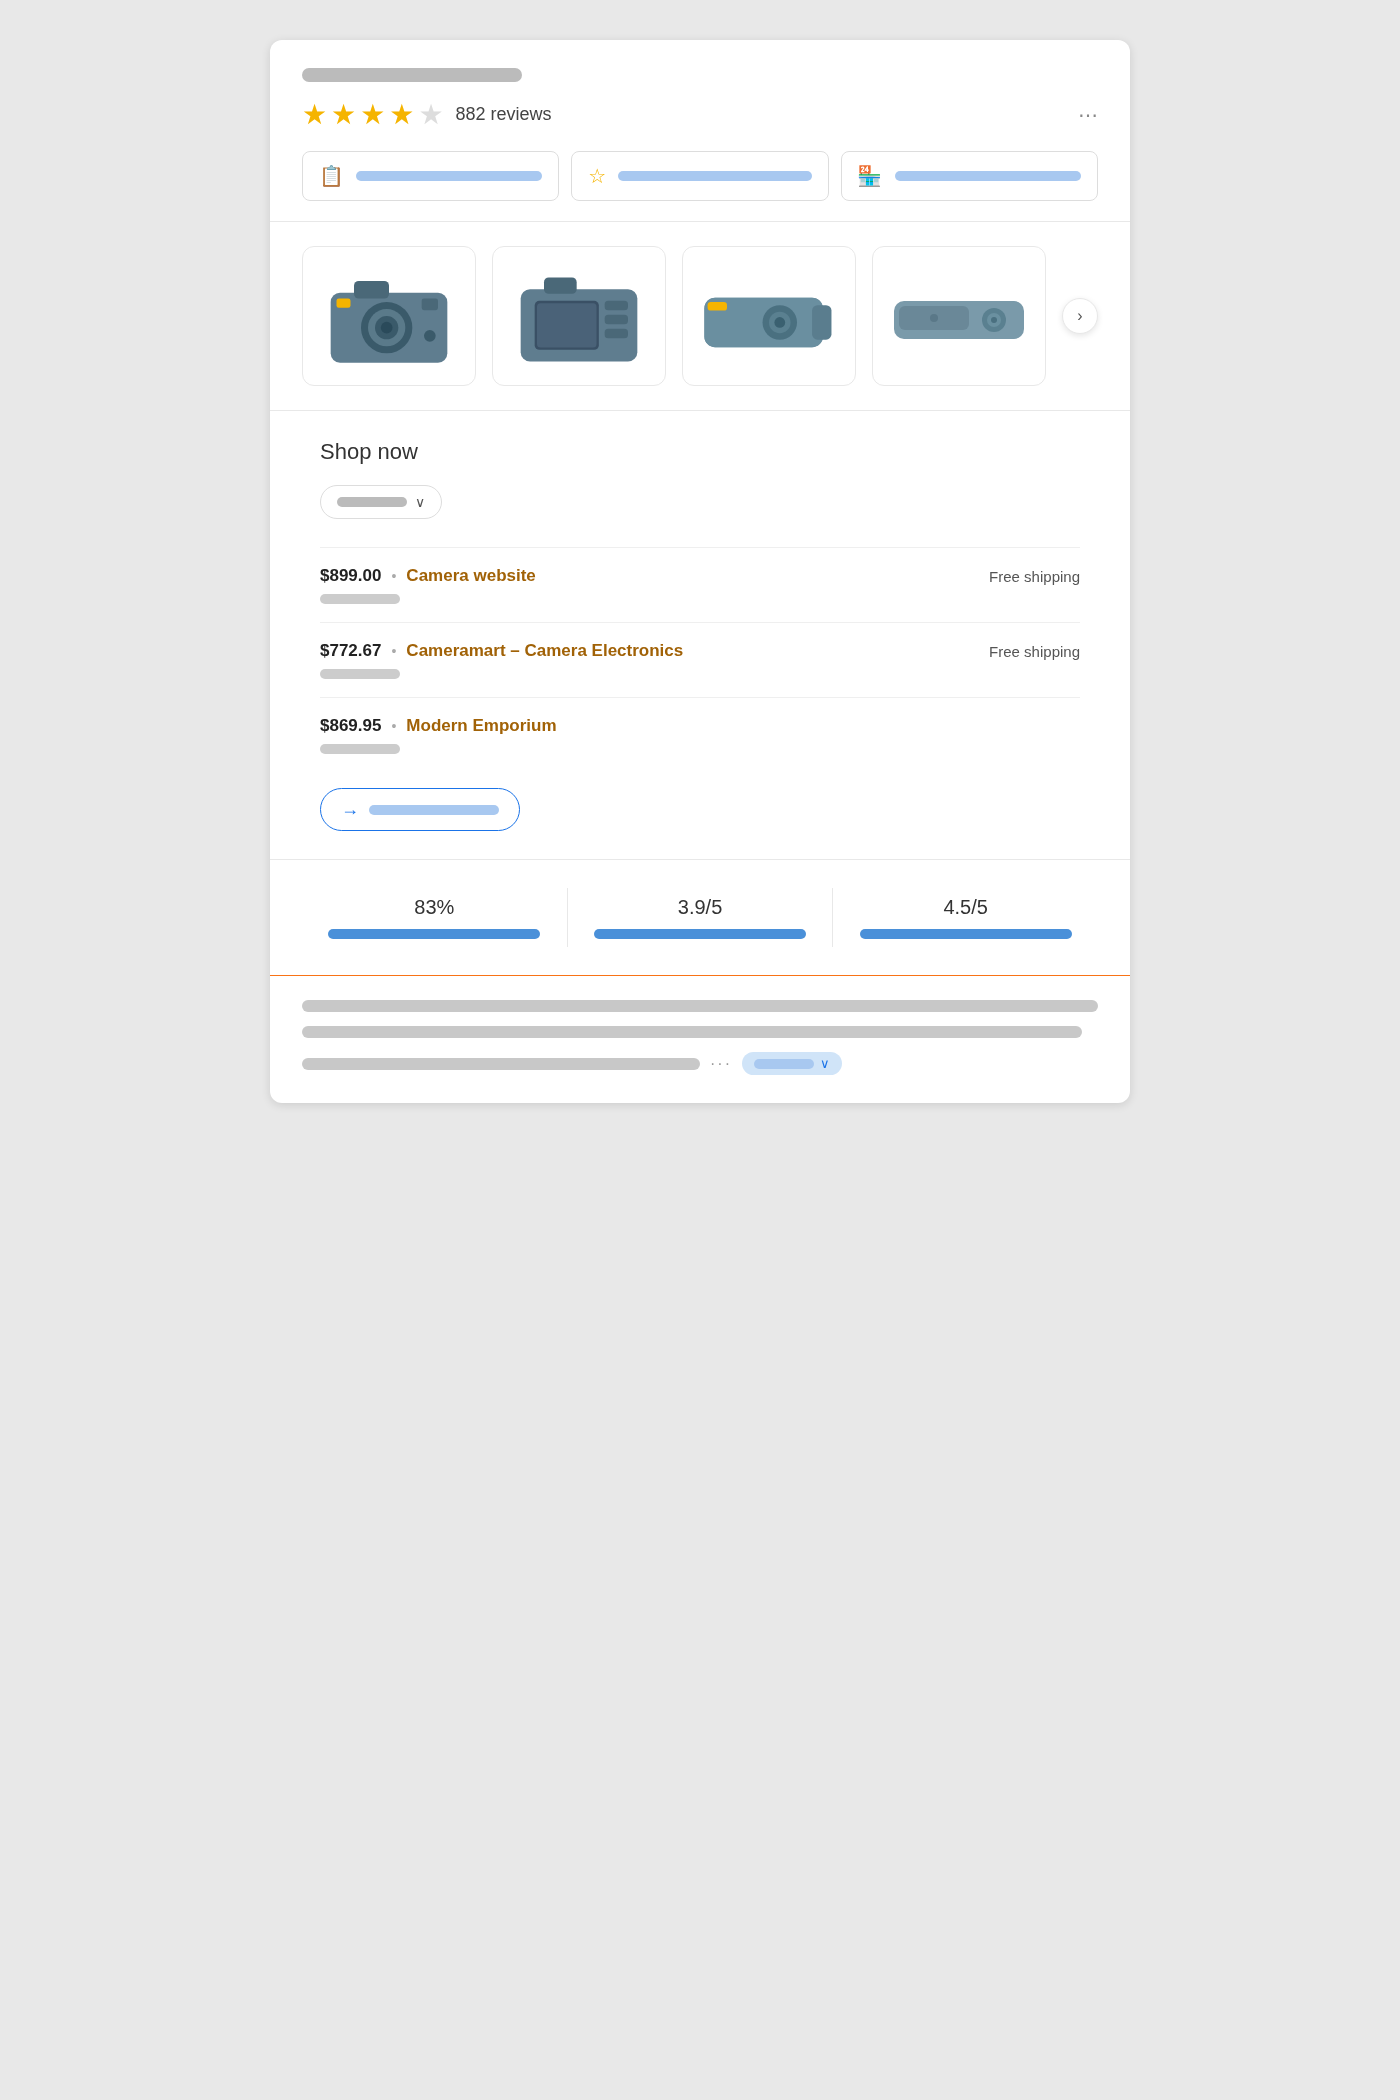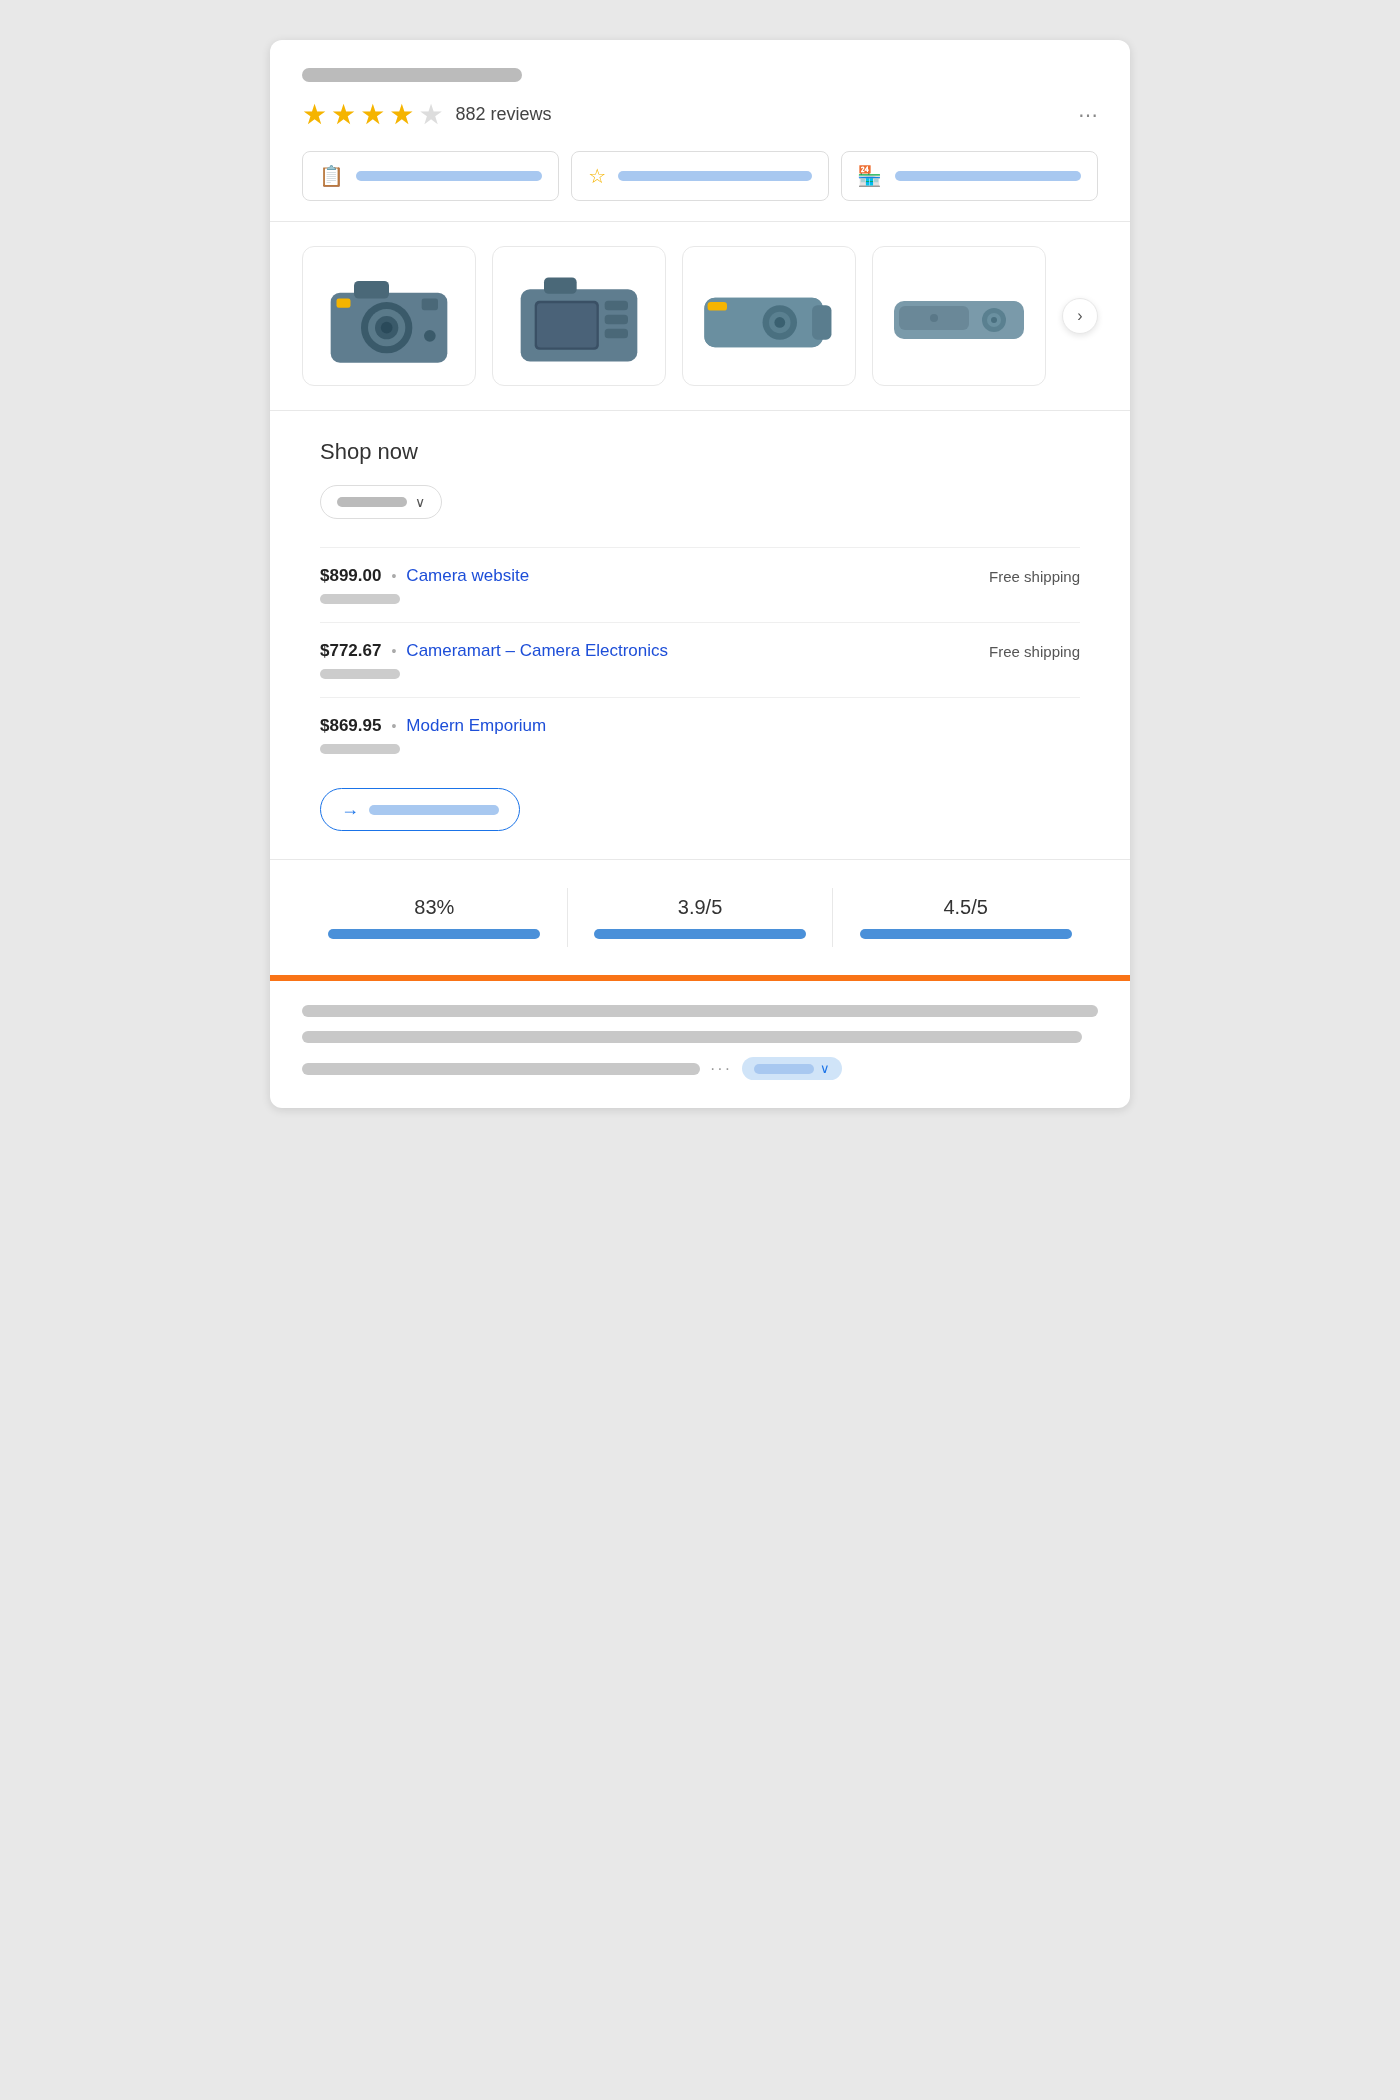--- a/index.html
+++ b/index.html
@@ -168,22 +168,22 @@
       font-size: 17px;
       font-weight: 700;
       color: #222;
     }
     .item-dot {
       color: #aaa;
       font-size: 14px;
     }
     .item-store {
       font-size: 17px;
-      color: #1d4ed8;
-      font-weight: 400;
+      color: #a16207;
+      font-weight: 700;
       cursor: pointer;
     }
     .item-shipping {
       font-size: 15px;
       color: #555;
     }
     .item-sub {
       height: 10px;
       background: #ccc;
       border-radius: 5px;
@@ -208,21 +208,21 @@
     .more-text {
       height: 10px;
       background: #a8c8f0;
       border-radius: 5px;
       width: 130px;
     }
 
     
     .section-stats {
       padding: 28px 32px;
-      border-bottom: 6px solid #f97316;
+      border-bottom: 1px solid #f97316;
       display: flex;
     }
     .stat-item {
       flex: 1;
       display: flex;
       flex-direction: column;
       align-items: center;
       gap: 10px;
       border-right: 1px solid #e8e8e8;
       padding: 8px 0;

